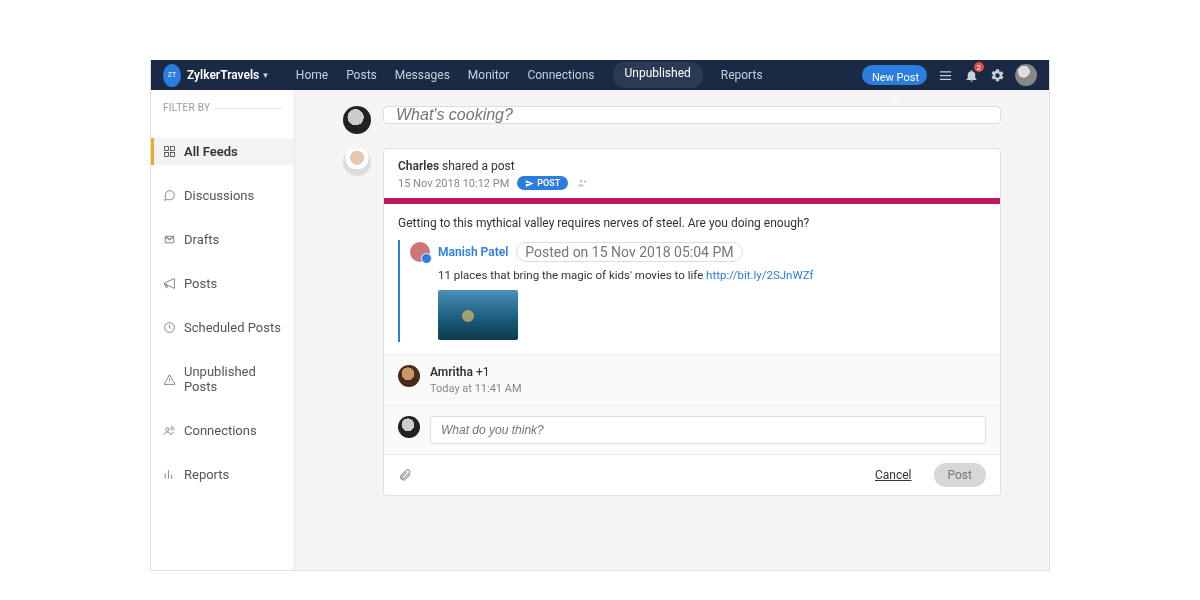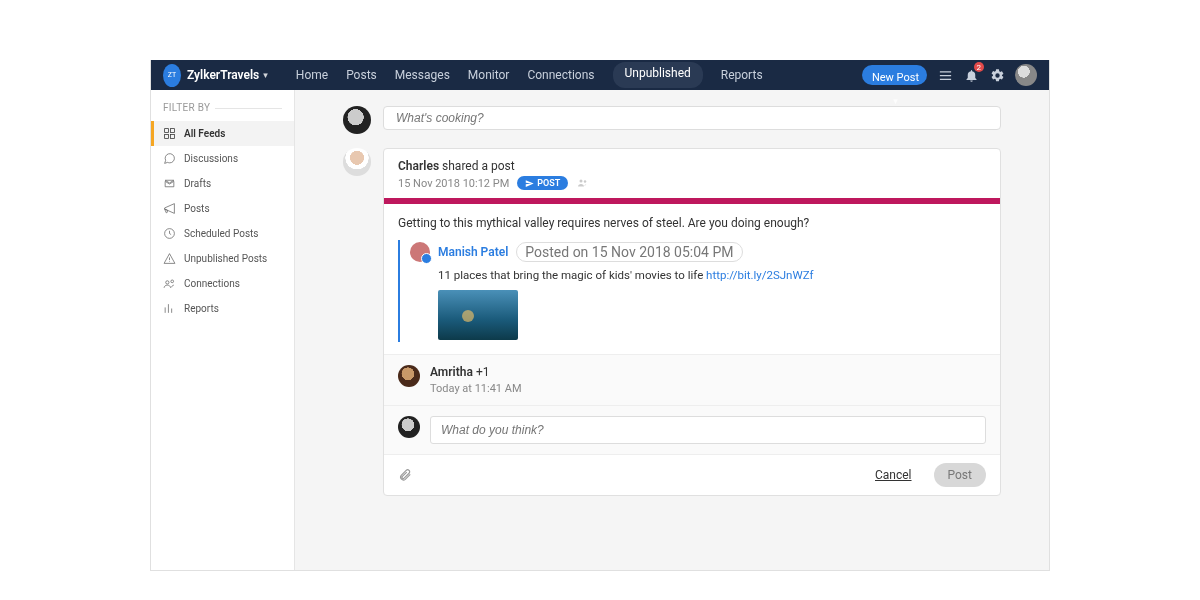--- a/index.html
+++ b/index.html
@@ -16,29 +16,29 @@
 .newpost-btn { background: #2b7de0; border-radius: 12px; height: 20px; display: flex; align-items: center; padding: 0 8px 0 10px; font-size: 11px; cursor: pointer; gap: 6px; flex-direction: column; }
 .newpost-btn .sep { width: 1px; height: 14px; background: rgba(255,255,255,.3); }
 .icon-btn { width: 16px; height: 16px; display: inline-flex; align-items: center; justify-content: center; cursor: pointer; position: relative; }
 .icon-btn svg { width: 15px; height: 15px; fill: #c8d0dc; }
 .badge { position: absolute; top: -5px; right: -5px; background: #e24a4a; color: #fff; font-size: 8px; border-radius: 7px; min-width: 10px; height: 10px; display: flex; align-items: center; justify-content: center; padding: 0 3px; }
 .avatar-top { width: 22px; height: 22px; border-radius: 50%; background: #555; cursor: pointer; background-size: cover; }
 .body { display: flex; }
 .sidebar { width: 144px; background: #fff; border-right: 1px solid #e5e5e5; padding-top: 12px; min-height: 480px; }
 .filter-label { font-size: 10px; color: #999; padding: 0 12px 8px; letter-spacing: .3px; position: relative; }
 .filter-label::after { content:""; position:absolute; left: 64px; right: 12px; top: 6px; height:1px; background:#e5e5e5; }
-.side-item { display: flex; align-items: center; gap: 8px; padding: 6px 12px; font-size: 10px; color: #555; cursor: pointer; }
+.side-item { display: flex; align-items: center; gap: 8px; padding: 6px 12px; font-size: 13px; color: #555; cursor: pointer; margin-top: 17px; }
 .side-item.active { background: #f3f3f3; border-left: 3px solid #f5a623; padding-left: 9px; font-weight: 600; color: #333; }
 .side-item svg { width: 13px; height: 13px; fill: none; stroke: #666; stroke-width: 1.4; flex-shrink: 0; }
 .side-item.active svg { stroke: #333; }
 .main { flex: 1; padding: 16px 48px 20px 48px; }
 .row { display: flex; gap: 12px; }
 .ava { width: 28px; height: 28px; border-radius: 50%; background: #ccc; flex-shrink: 0; background-size: cover; }
 .ava.sm { width: 22px; height: 22px; }
-.compose { flex: 1; height: 24px; border: 1px solid #ddd; border-radius: 4px; background: #fff; padding: 0 12px; font-size: 12px; color: #701a75; font-style: italic; outline: none; }
+.compose { flex: 1; height: 18px; border: 1px solid #ddd; border-radius: 4px; background: #fff; padding: 0 12px; font-size: 16px; color: #701a75; font-style: italic; outline: none; }
 .post { flex: 1; background: #fff; border: 1px solid #e0e0e0; border-radius: 4px; }
 .post-head { padding: 10px 14px 8px; border-bottom: 6px solid #be185d; }
 .post-author { font-size: 12px; }
 .post-author b { font-weight: 600; }
 .post-meta { display: flex; align-items: center; gap: 8px; margin-top: 3px; font-size: 11px; color: #888; }
 .pill { background: #2b7de0; color: #fff; font-size: 9px; padding: 2px 8px; border-radius: 9px; display: inline-flex; align-items: center; gap: 3px; font-weight: 600; }
 .people-ico { width: 14px; height: 12px; opacity: .5; }
 .post-body { padding: 12px 14px; font-size: 12px; }
 .attach { margin-top: 10px; border-left: 2px solid #2b7de0; padding: 2px 0 2px 10px; }
 .attach-head { display: flex; align-items: center; gap: 8px; }

